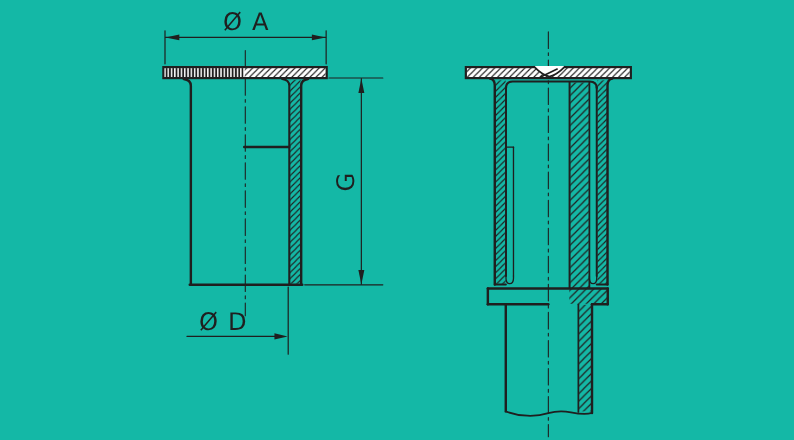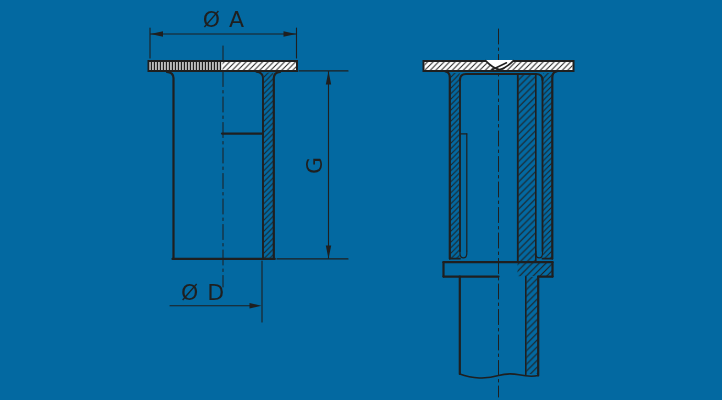--- a/index.html
+++ b/index.html
@@ -1,16 +1,16 @@
 <!DOCTYPE html>
 <html><head>
 <meta charset="utf-8">
 <style>
   html,body{margin:0;padding:0;background:#ffffff;}
-  .stage{position:relative;width:722px;height:400px;background:#0369a1;overflow:hidden;
+  .stage{position:relative;width:722px;height:400px;background:#14b8a6;overflow:hidden;
          font-family:"DejaVu Sans","Liberation Sans",sans-serif;}
   svg text{font-family:"DejaVu Sans","Liberation Sans",sans-serif;fill:#1f1f1f;}
   .dimtxt{font-size:22px;letter-spacing:1px;}
 </style>
 </head>
 <body>
 
 <div class="stage">
 <svg width="722" height="400" viewBox="0 0 722 400">
   <defs>

